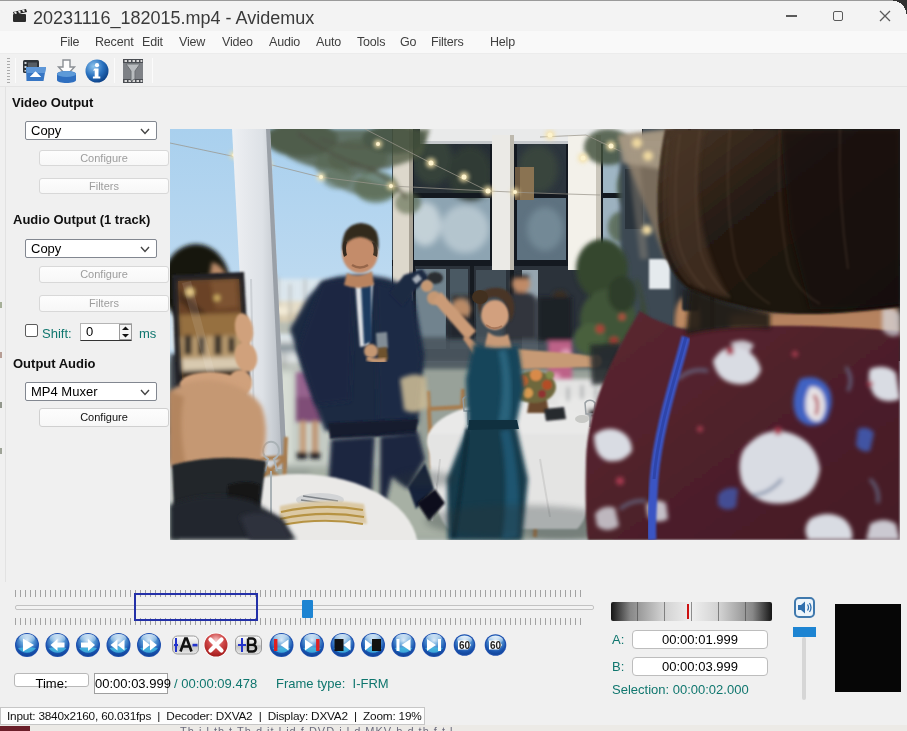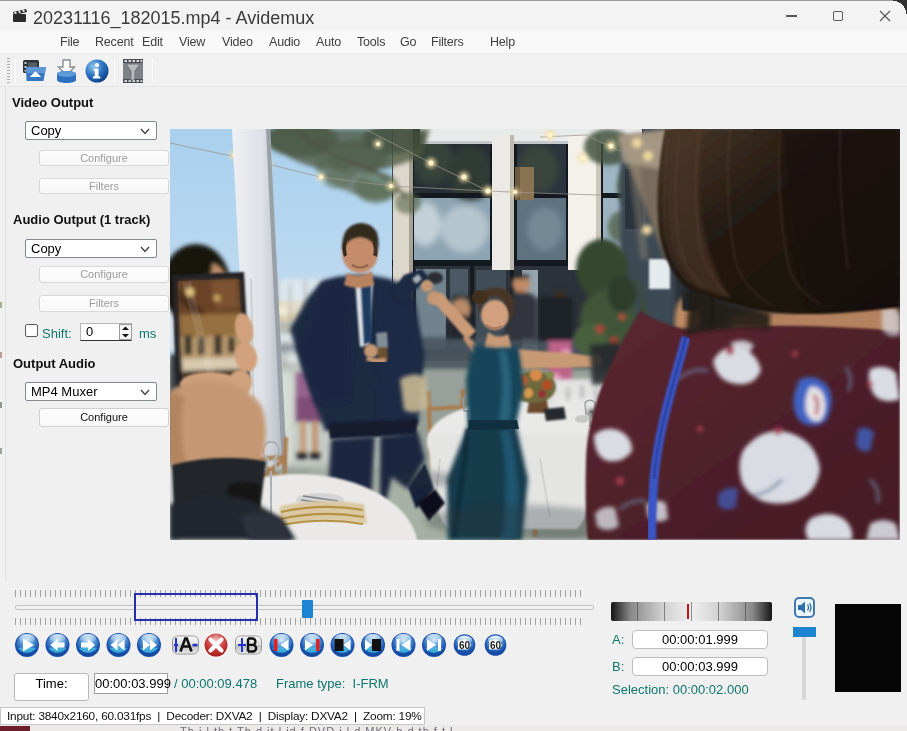--- a/index.html
+++ b/index.html
@@ -40,21 +40,21 @@
   background:linear-gradient(90deg,#151515 0,#888 12%,#d0d0d0 32%,#efefef 50%,#d0d0d0 68%,#888 88%,#151515 100%); }
 .jogline { position:absolute; top:0; width:1px; height:19px; background:rgba(60,60,60,.55); }
 #jogred { position:absolute; left:76px; top:2px; width:2px; height:15px; background:#cc1111; }
 #volbtn { left:794px; top:597px; width:21px; height:21px; background:#edf4fa; border:2px solid #4079ad; border-radius:5px; }
 #volhandle { left:793px; top:627px; width:23px; height:10px; background:#1d84d2; }
 #volgroove { left:802px; top:637px; width:4px; height:63px; background:#d6d6d6; border-radius:2px; }
 #blackbox { left:835px; top:604px; width:66px; height:88px; background:#060606; }
 .tfield { background:#fff; border:1px solid #bdbdbd; border-radius:4px; font-size:13px; color:#000; text-align:center; }
 .lbl { font-size:13px; color:#0f766e; }
 
-#timebox { left:14px; top:673px; width:75px; height:28px; background:#fff; border:1px solid #b8b8b8; border-radius:3px;
+#timebox { left:14px; top:673px; width:75px; height:14px; background:#fff; border:1px solid #b8b8b8; border-radius:3px;
   font-size:13px; text-align:center; line-height:19px; color:#000; }
 #timeval { left:94px; top:673px; width:74px; height:21px; background:#fff; border:1px solid #9f9f9f;
   font-size:13px; text-align:center; line-height:19px; color:#000; }
 
 #statusbox { left:0px; top:707px; width:425px; height:18px; background:#fdfdfd; border:1px solid #c6c6c6;
   font-size:11.8px; color:#111; line-height:17px; padding-left:6px; letter-spacing:-0.2px; white-space:nowrap; overflow:hidden; }
 #bottomstrip { left:0; top:725px; width:907px; height:6px; background:#eceae6; }
 </style>
 </head>
 <body>

